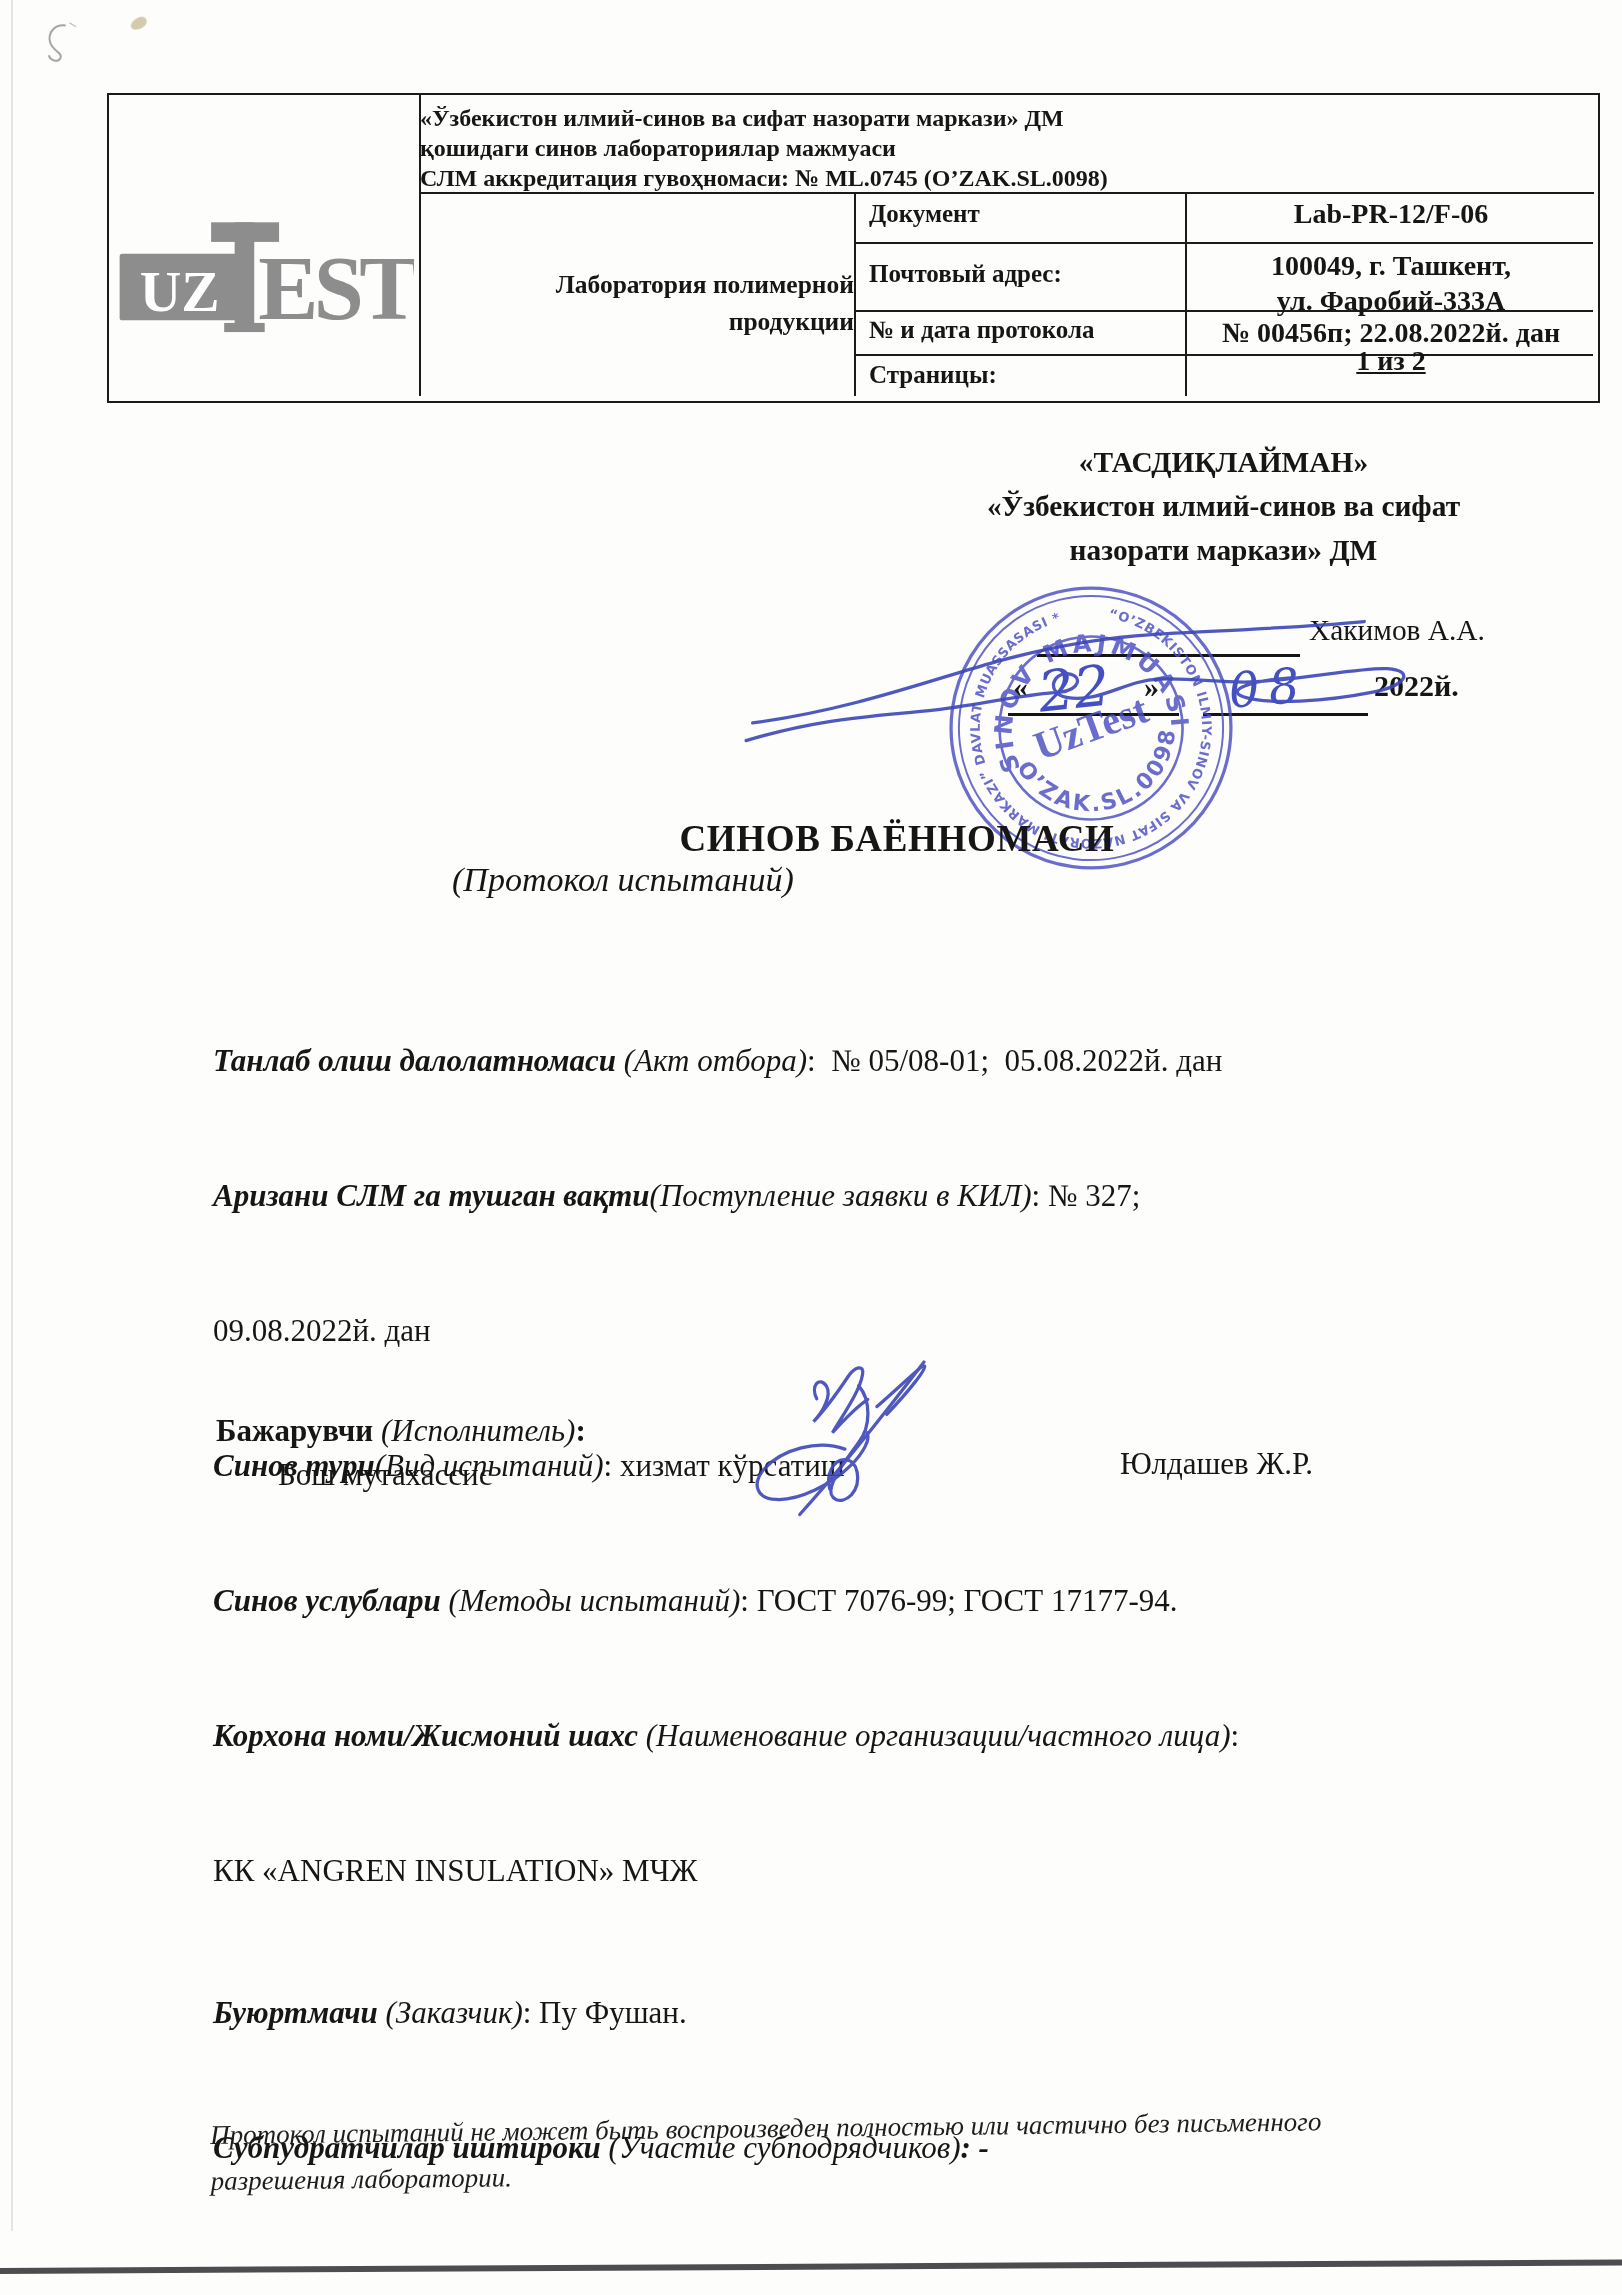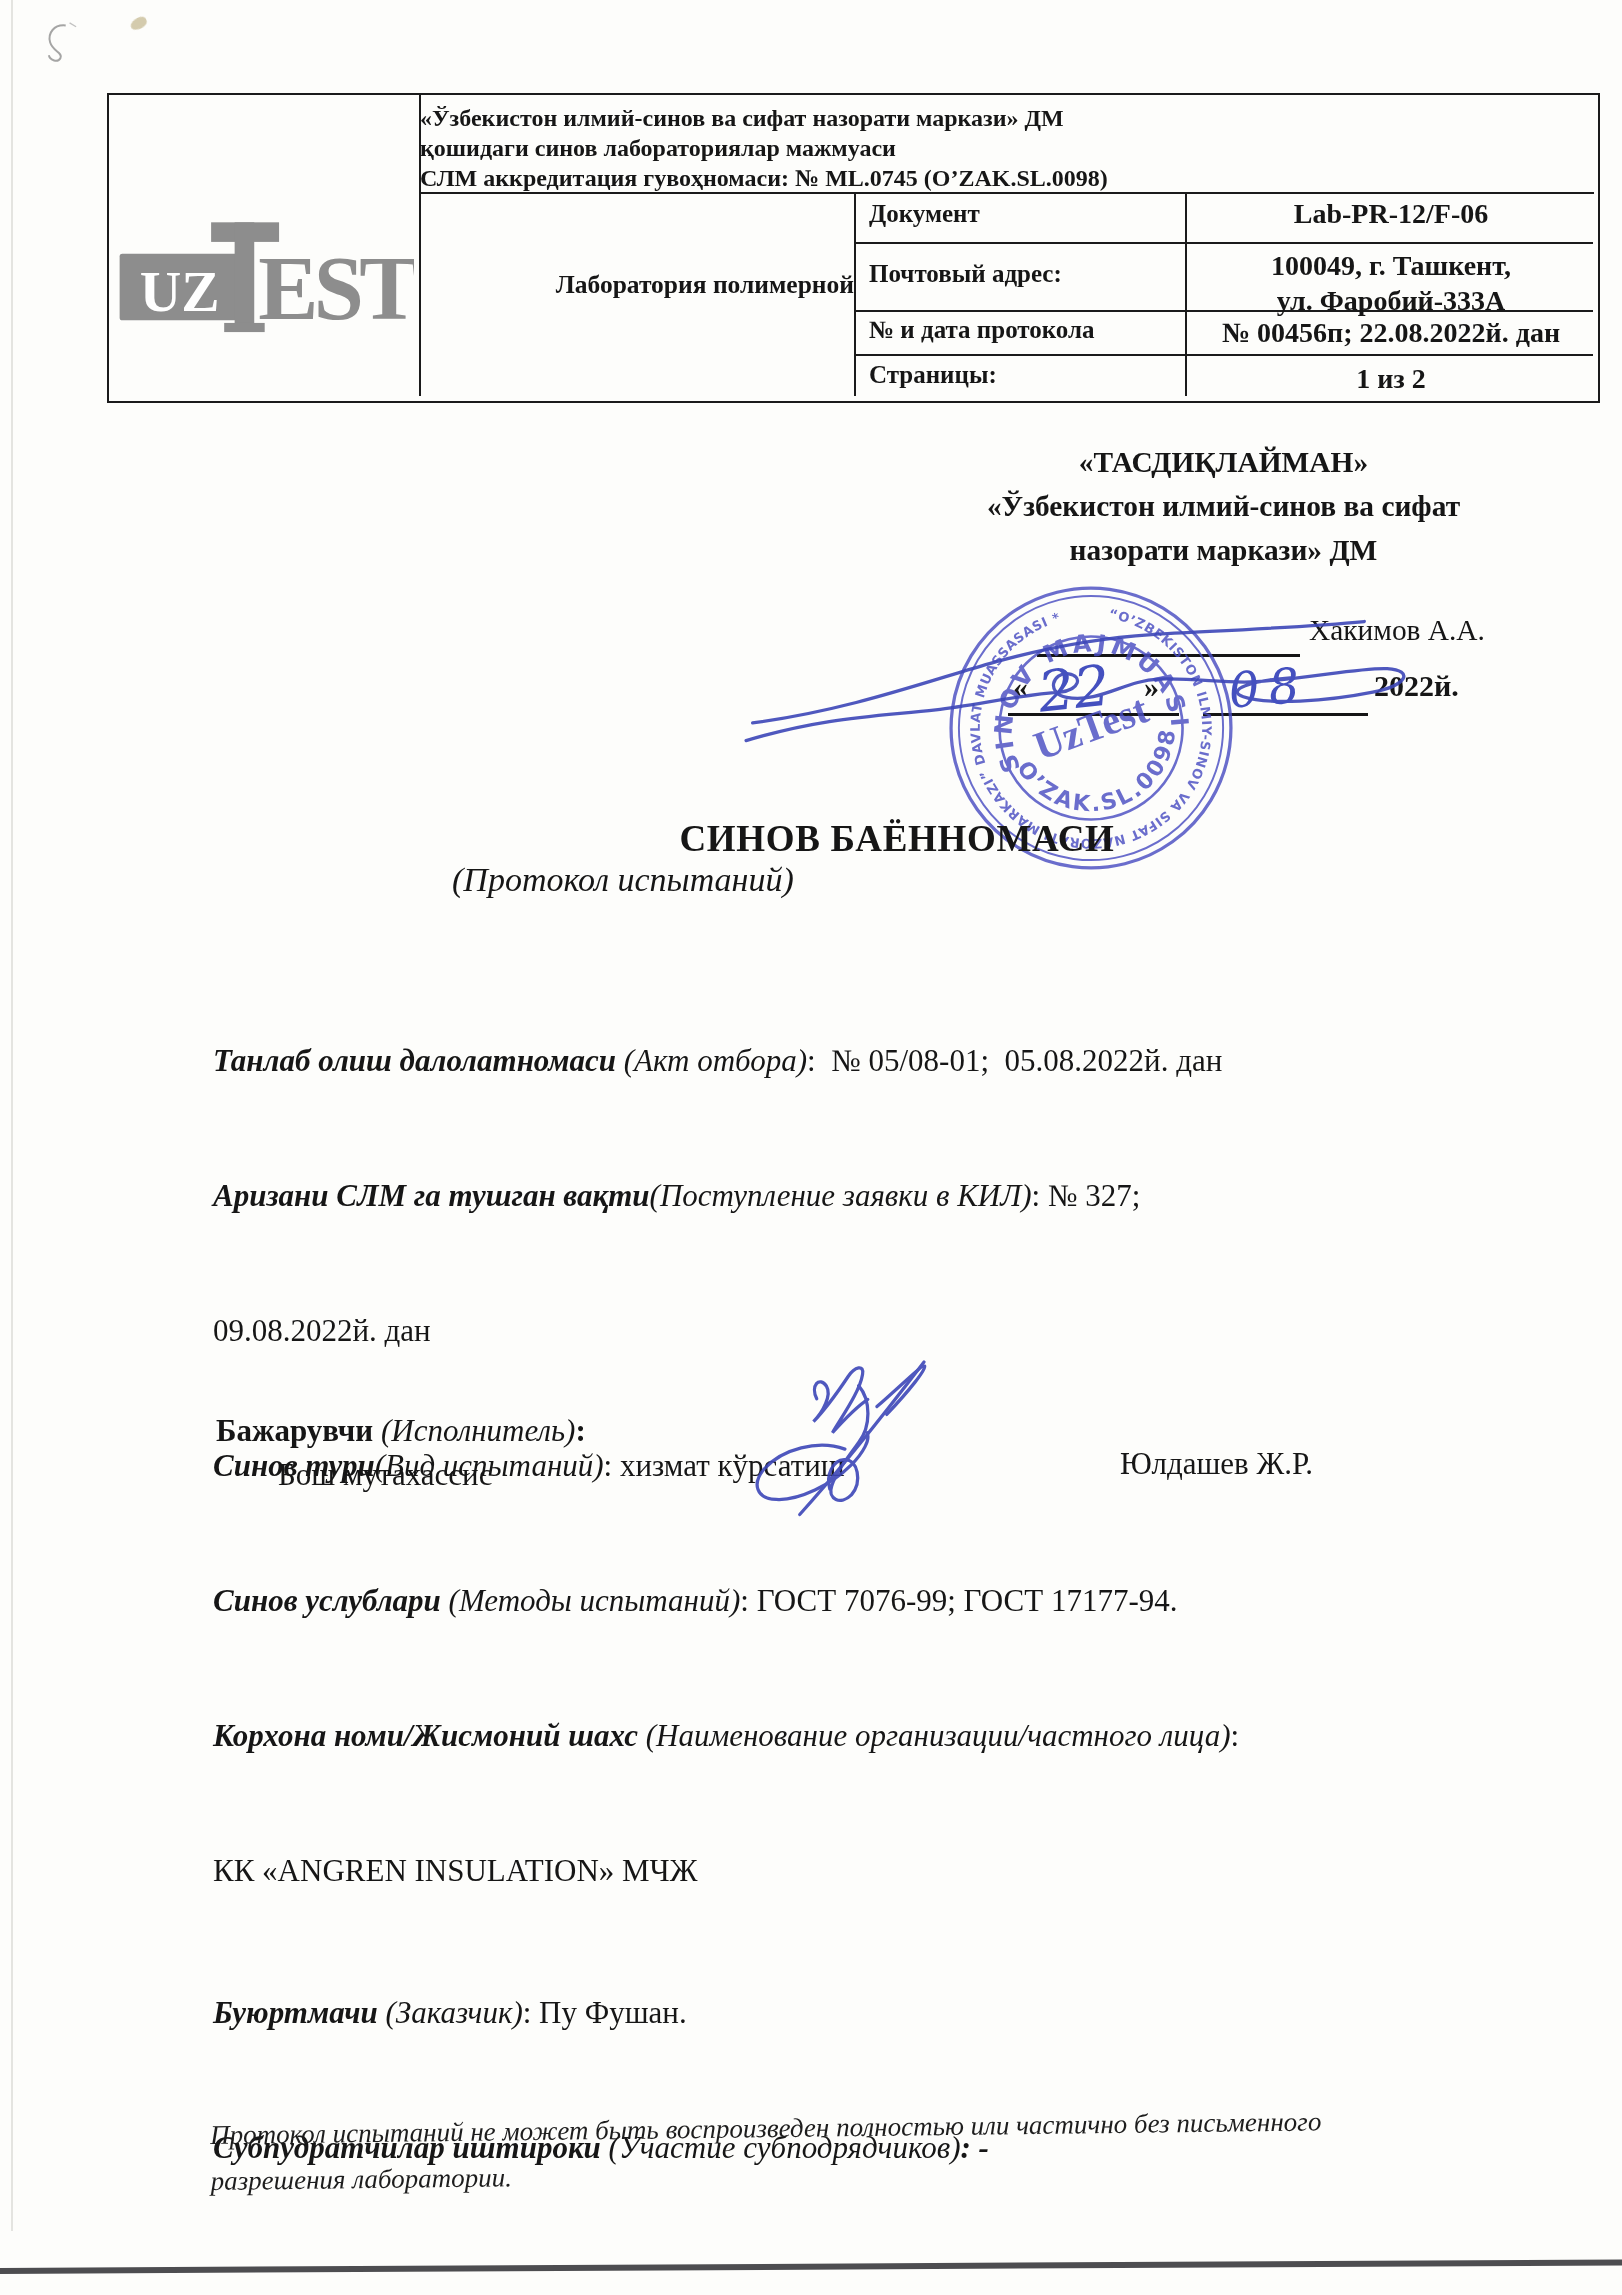--- a/index.html
+++ b/index.html
@@ -25,21 +25,21 @@
   .h2{left:745px;top:147px;width:739px;height:2px;}
   .h3{left:745px;top:215px;width:739px;height:2px;}
   .h4{left:745px;top:259px;width:739px;height:2px;}
   .org-lines{left:311px;top:7.9px;width:1173px;text-align:left;
     font-weight:bold;font-size:24px;line-height:30px;}
   .lab-name{left:311px;top:171px;width:434px;text-align:right;
     font-weight:bold;font-size:25.5px;line-height:37px;}
   .cell-label{left:760px;width:308px;font-weight:bold;font-size:25px;text-align:left;}
   .cl1{top:105px;} .cl2{top:165px;} .cl3{top:221px;} .cl4{top:266px;}
   .cell-value{left:1078px;width:408px;font-weight:bold;font-size:28px;text-align:center;}
-  .cv1{top:103px;} .cv2{top:153px;line-height:35px;} .cv3{top:222px;} .cv4{top:268px;}
+  .cv1{top:103px;} .cv2{top:153px;line-height:35px;} .cv3{top:222px;} .cv4{top:250px;text-decoration:underline;}
   
   .approval-lines{left:916px;top:440px;width:615px;text-align:center;
     font-weight:bold;font-size:29.4px;line-height:44px;}
   .approver-line{left:1037px;top:654px;width:263px;height:2.6px;background:#151515;}
   .approver-name{left:1309px;top:614px;font-weight:normal;font-size:29.4px;}
   .dq-open{left:1013px;top:670px;font-weight:bold;font-size:30px;}
   .dq-close{left:1144px;top:670px;font-weight:bold;font-size:30px;}
   .day-line{left:1008px;top:713px;width:171px;height:2.6px;background:#151515;}
   .month-line{left:1203px;top:713px;width:165px;height:2.6px;background:#151515;}
   .date-year{left:1374px;top:669px;font-weight:bold;font-size:30px;}
@@ -96,20 +96,21 @@
     </svg>
 
     <div class="abs org-lines">
       <div>«Ўзбекистон илмий-синов ва сифат назорати маркази» ДМ</div>
       <div>қошидаги синов лабораториялар мажмуаси</div>
       <div>СЛМ аккредитация гувоҳномаси: № ML.0745 (O’ZAK.SL.0098)</div>
     </div>
 
     <div class="abs lab-name">
       <div>Лаборатория полимерной</div>
+      <div>продукции</div>
     </div>
 
     <div class="abs cell-label cl1">Документ</div>
     <div class="abs cell-value cv1">Lab-PR-12/F-06</div>
     <div class="abs cell-label cl2">Почтовый адрес:</div>
     <div class="abs cell-value cv2">
       <div>100049, г. Ташкент,</div>
       <div>ул. Фаробий-333А</div>
     </div>
     <div class="abs cell-label cl3">№ и дата протокола</div>

